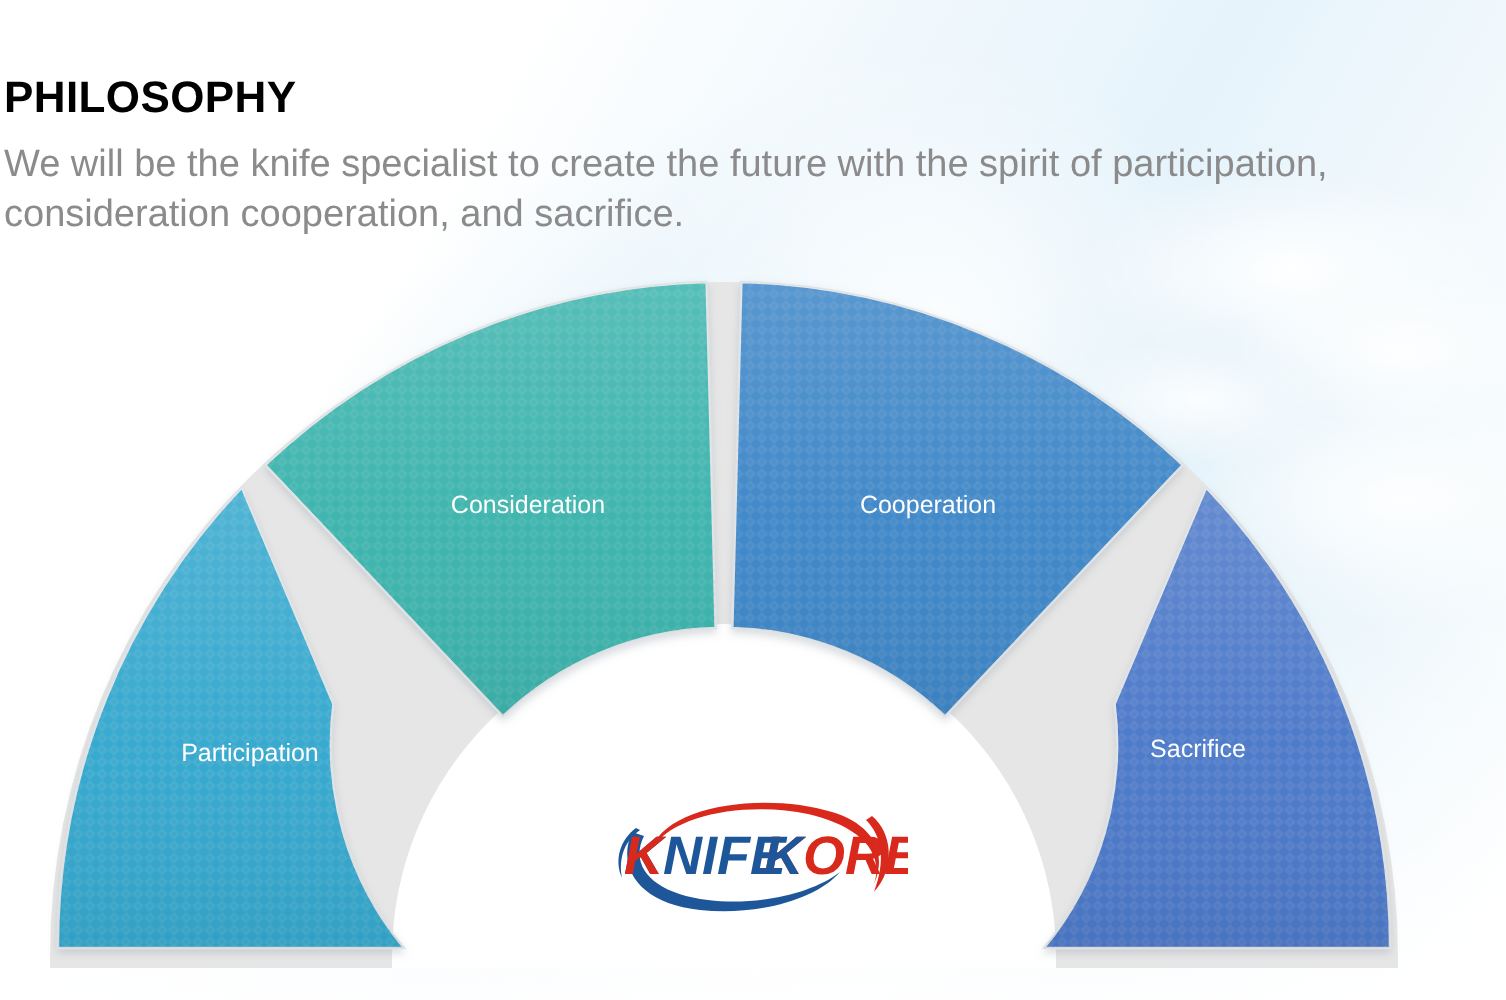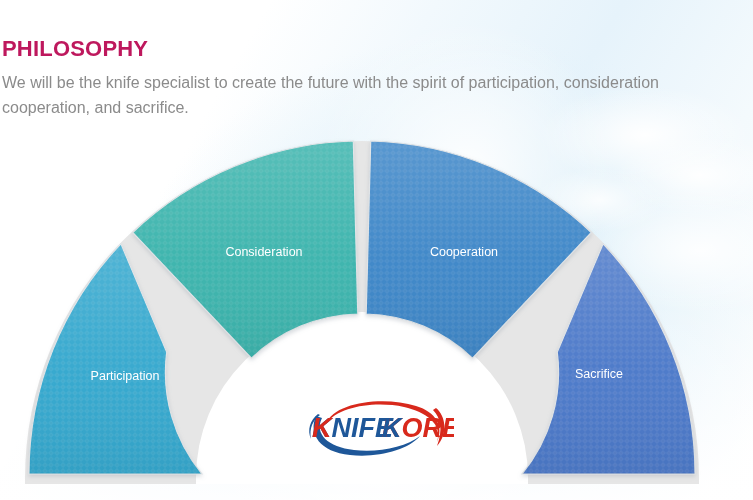--- a/index.html
+++ b/index.html
@@ -24,25 +24,25 @@
     background:
       radial-gradient(ellipse 180px 90px at 700px 250px, rgba(255,255,255,0.9) 0%, rgba(255,255,255,0) 70%),
       radial-gradient(ellipse 260px 150px at 380px 470px, rgba(255,255,255,0.9) 0%, rgba(255,255,255,0) 70%),
       linear-gradient(to bottom, rgba(255,255,255,0) 55%, rgba(255,255,255,0.55) 88%, rgba(255,255,255,0.9) 100%);
   }
   
   #header{position:absolute;left:0;top:0;width:753px;padding:0;}
   #title{
     position:absolute;left:2px;top:36px;
     font-size:22px;font-weight:bold;letter-spacing:0.2px;
-    color:#be185d;
+    color:#000000;
   }
   #subtitle{
     position:absolute;left:2px;top:70px;width:748px;
-    font-size:16px;line-height:25px;color:#8b8b8b;font-weight:400;
+    font-size:19px;line-height:25px;color:#8b8b8b;font-weight:400;
   }
   
   #diagram{position:absolute;left:0;top:0;width:753px;height:500px;}
   #diagram svg{display:block;}
   .seg-label{
     fill:#ffffff;font-family:"Liberation Sans",sans-serif;font-size:12.5px;
     text-anchor:middle;dominant-baseline:middle;
   }
   
   #logo{position:absolute;left:288px;top:394px;width:150px;height:70px;margin-left:16px;}

